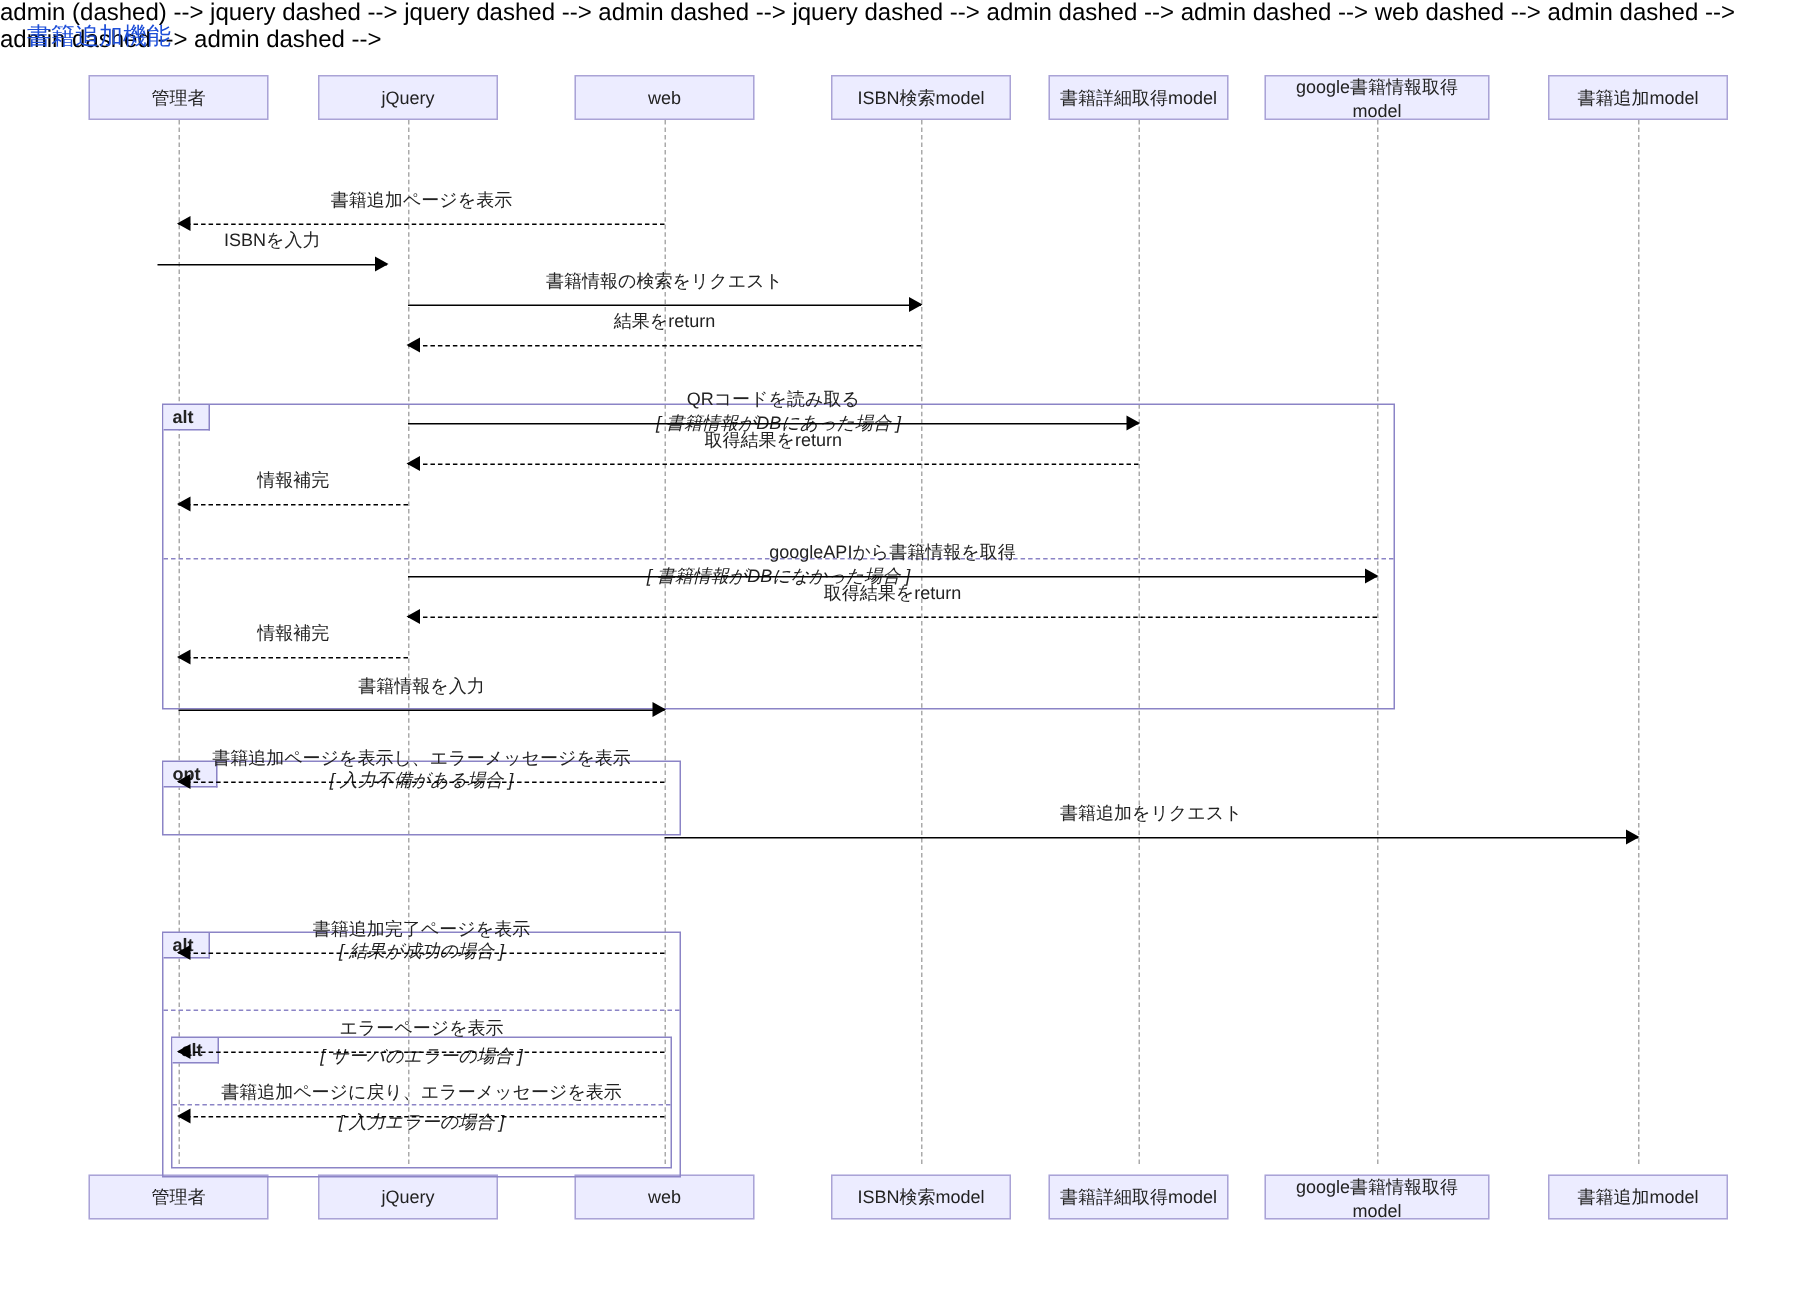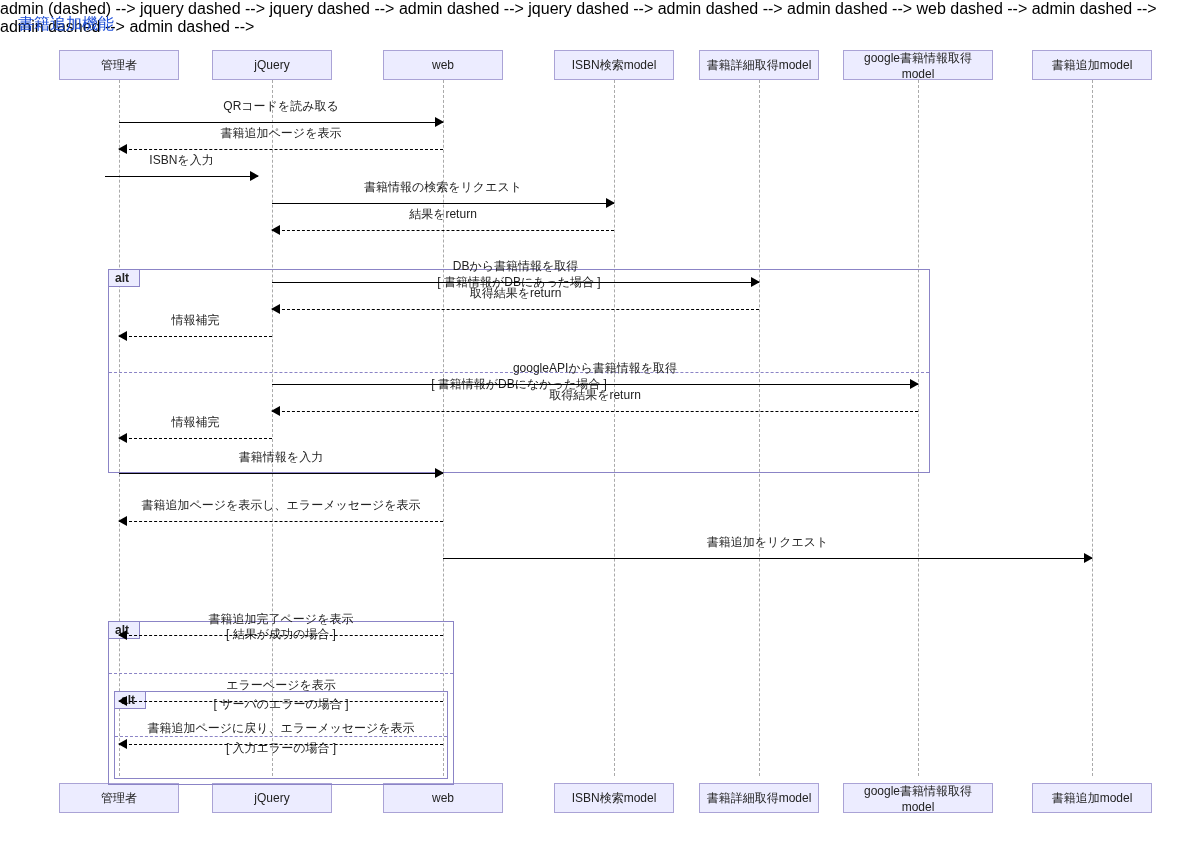--- a/index.html
+++ b/index.html
@@ -26,21 +26,21 @@
     position: absolute; left: -1px; top: 4px;
     width: 0; height: 0; border-top: 5px solid transparent;
     border-bottom: 5px solid transparent; border-right: 9px solid #000;
   }
   .frame { position: absolute; border: 1px solid #8B84C6; box-sizing: border-box; margin-top: 26px; }
   .frame .tag {
     position: absolute; left: 0; top: 0; background: #ECECFF;
     border-right: 1px solid #8B84C6; border-bottom: 1px solid #8B84C6;
     font-size: 12px; font-weight: bold; padding: 1px 10px 1px 6px; color: #222;
   }
-  .guard { position: absolute; left: 0; right: 0; text-align: center; font-size: 12px; color: #222; }
+  .guard { position: absolute; left: 0; right: 0; text-align: center; font-size: 12px; color: #222; font-style: italic; }
   .frame .divider { position: absolute; left: 0; right: 0; border-top: 1px dashed #8B84C6; }
 </style>
 </head>
 <body>
 
 <div class="wrap">
   <div class="title">書籍追加機能</div>
 
   
   <div class="lifeline" style="left:119px"></div>
@@ -63,25 +63,20 @@
   
   <div class="actor-box" style="left:59px;  top:783px">管理者</div>
   <div class="actor-box" style="left:212px; top:783px">jQuery</div>
   <div class="actor-box" style="left:383px; top:783px">web</div>
   <div class="actor-box" style="left:554px; top:783px">ISBN検索model</div>
   <div class="actor-box" style="left:699px; top:783px">書籍詳細取得model</div>
   <div class="actor-box" style="left:843px; top:783px; width:150px">google書籍情報取得model</div>
   <div class="actor-box" style="left:1032px;top:783px">書籍追加model</div>
 
   
-  <div class="msg" style="left:119px; width:324px; top:113px">
-    <div class="label">QRコードを読み取る</div>
-      <div class="line"></div>
-      <div class="arrow-r"></div>
-  </div>
    admin (dashed) --&gt;
   <div class="msg" style="left:119px; width:324px; top:140px">
     <div class="label">書籍追加ページを表示</div>
       <div class="line dashed"></div>
       <div class="arrow-l"></div>
   </div>
   
   <div class="msg" style="left:105px; width:153px; top:167px">
     <div class="label">ISBNを入力</div>
       <div class="line"></div>
@@ -102,21 +97,21 @@
 
   
   <div class="frame" style="left:108px; top:243px; width:822px; height:204px">
     <div class="tag">alt</div>
     <div class="guard" style="top:4px">[ 書籍情報がDBにあった場合 ]</div>
     <div class="divider" style="top:102px"></div>
     <div class="guard" style="top:106px">[ 書籍情報がDBになかった場合 ]</div>
   </div>
   
   <div class="msg" style="left:272px; width:487px; top:273px">
-    <div class="label">DBから書籍情報を取得</div>
+    <div class="label">QRコードを読み取る</div>
       <div class="line"></div>
       <div class="arrow-r"></div>
   </div>
    jquery dashed --&gt;
   <div class="msg" style="left:272px; width:487px; top:300px">
     <div class="label">取得結果をreturn</div>
       <div class="line dashed"></div>
       <div class="arrow-l"></div>
   </div>
    admin dashed --&gt;
@@ -145,20 +140,24 @@
   </div>
 
   
   <div class="msg" style="left:119px; width:324px; top:464px">
     <div class="label">書籍情報を入力</div>
       <div class="line"></div>
       <div class="arrow-r"></div>
   </div>
 
   
+  <div class="frame" style="left:108px; top:481px; width:346px; height:50px">
+    <div class="tag">opt</div>
+    <div class="guard" style="top:4px">[ 入力不備がある場合 ]</div>
+  </div>
    admin dashed --&gt;
   <div class="msg" style="left:443px; width:649px; top:549px">
     <div class="label">書籍追加をリクエスト</div>
       <div class="line"></div>
       <div class="arrow-r"></div>
   </div>
 
   
   <div class="msg" style="left:119px; width:324px; top:512px">
     <div class="label">書籍追加ページを表示し、エラーメッセージを表示</div>

